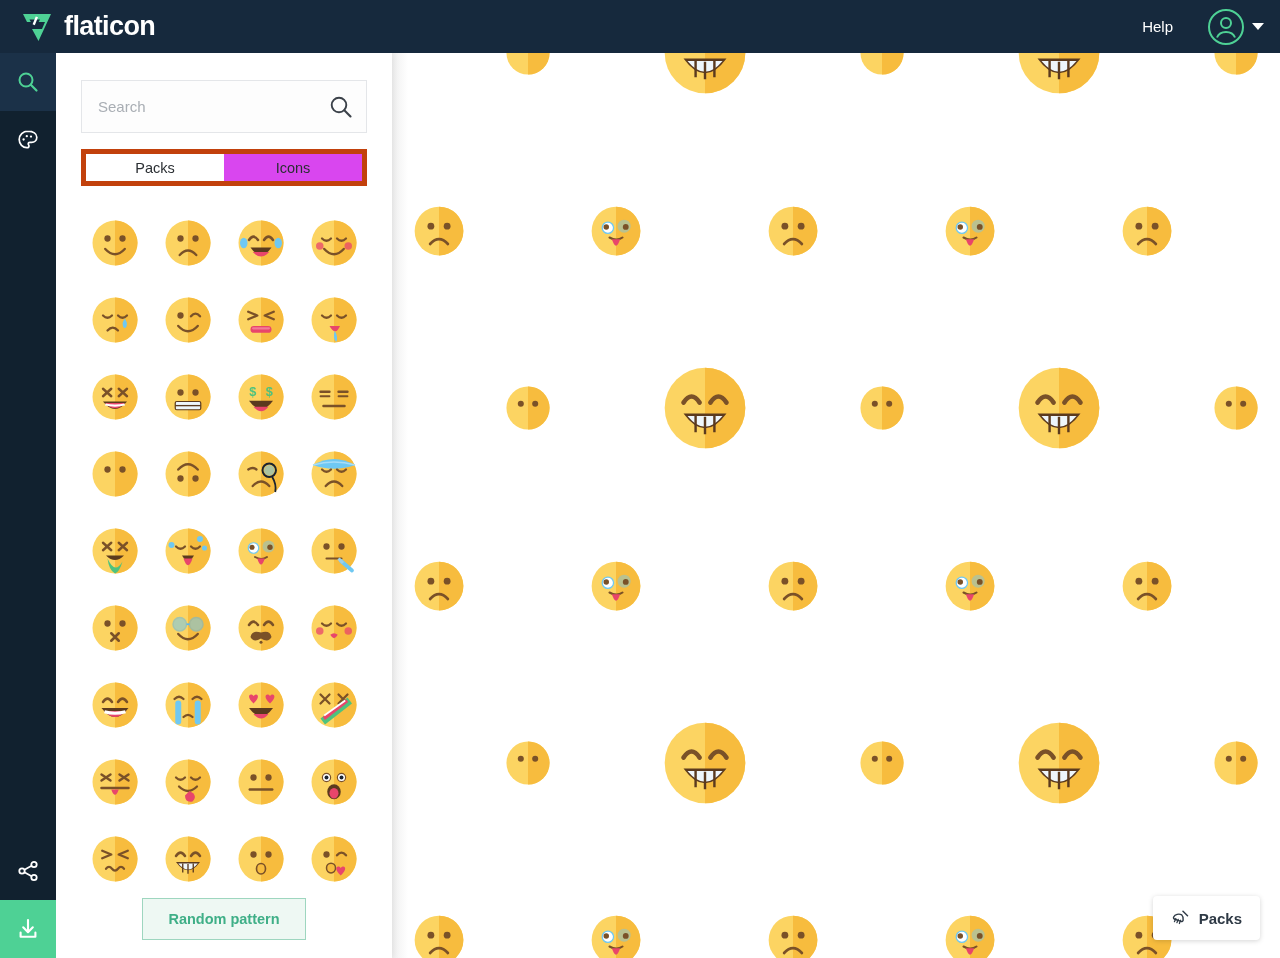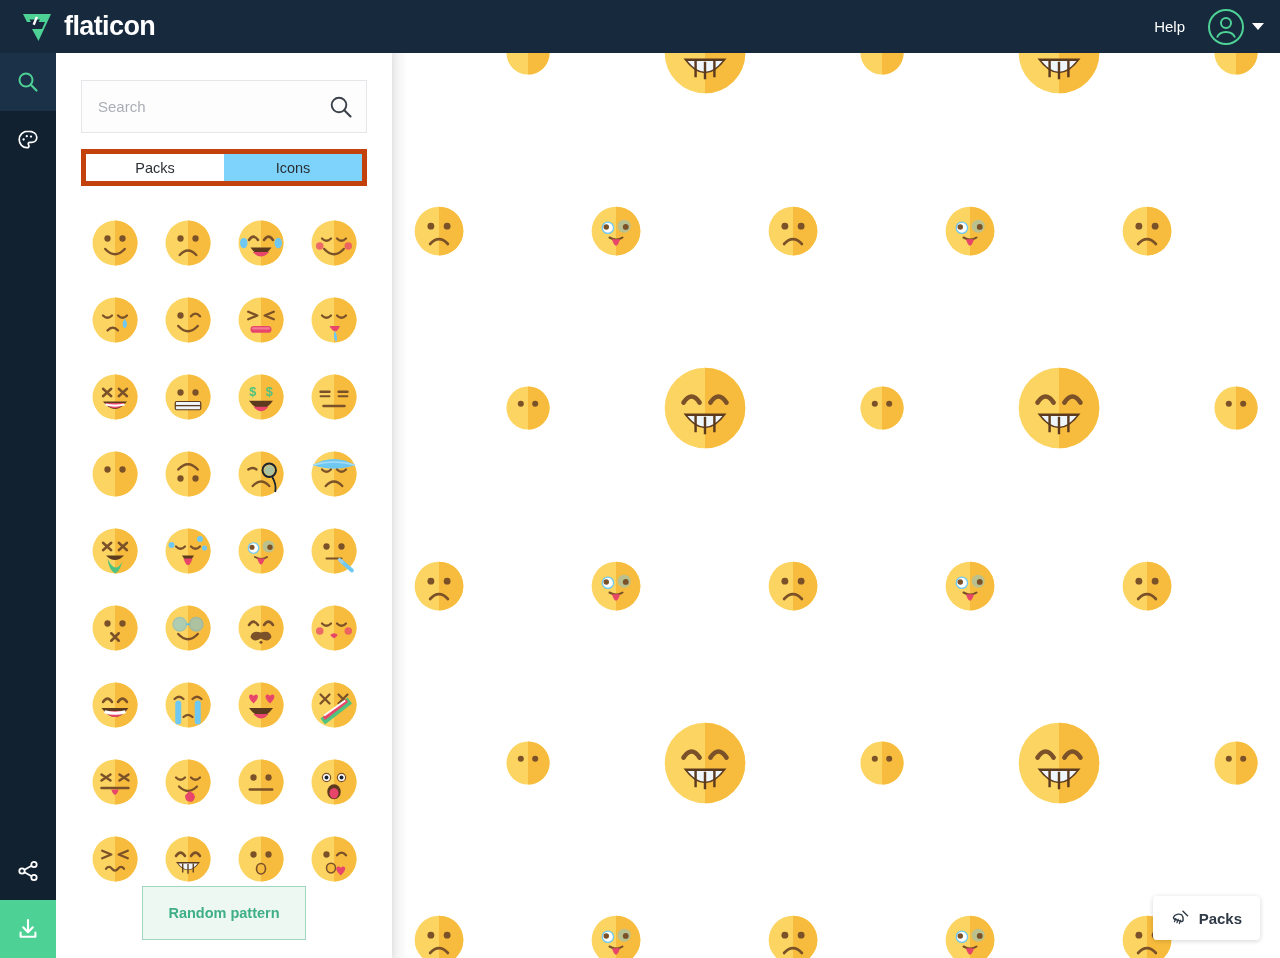--- a/index.html
+++ b/index.html
@@ -20,21 +20,21 @@
     z-index: 40;
   }
   #brand { display: flex; align-items: center; margin-left: 20px; gap: 10px; }
   #brand-mark { width: 34px; height: 34px; display:block; }
   #brand-text {
     color: #ffffff; font-size: 27px; font-weight: bold;
     letter-spacing: -0.6px; line-height: 1;
   }
   #header-right {
     margin-left: auto; margin-right: 16px;
-    display: flex; align-items: center; gap: 22px;
+    display: flex; align-items: center; gap: 34px;
   }
   #help-link {
     color: #ffffff; font-size: 15px; text-decoration: none;
     cursor: pointer;
   }
   #account { display: flex; align-items: center; gap: 7px; cursor: pointer; }
   #avatar-icon { width: 38px; height: 38px; display:block; }
   #caret { width: 0; height: 0;
     border-left: 6px solid transparent;
     border-right: 6px solid transparent;
@@ -91,38 +91,38 @@
   #tabs {
     margin: 16px 25px 0 25px;
     height: 37px; display: flex;
     border: 5px solid #c2410c;
   }
   .tab {
     flex: 1; display: flex; align-items: center; justify-content: center;
     font-size: 14.5px; color: #2b2f33; cursor: pointer;
     background: #ffffff; font-weight: normal;
   }
-  .tab.active { background: #7dd3fc; }
+  .tab.active { background: #d946ef; }
 
   #icon-grid {
     margin: 18px 22px 0 22px;
     display: grid;
     grid-template-columns: repeat(4, 1fr);
     row-gap: 0px;
   }
   .grid-cell {
     height: 77px;
     display: flex; align-items: center; justify-content: center;
     cursor: pointer;
   }
   .grid-cell svg { width: 48px; height: 48px; display: block; }
 
   #random-btn {
     position: absolute; left: 86px; bottom: 18px;
-    width: 164px; height: 54px;
+    width: 164px; height: 42px;
     background: #eef8f3;
     border: 1px solid #9ed6bf;
     color: #3faf87;
     font-size: 14.5px; font-weight: bold;
     display: flex; align-items: center; justify-content: center;
     cursor: pointer;
   }
 
   
   #canvas {

